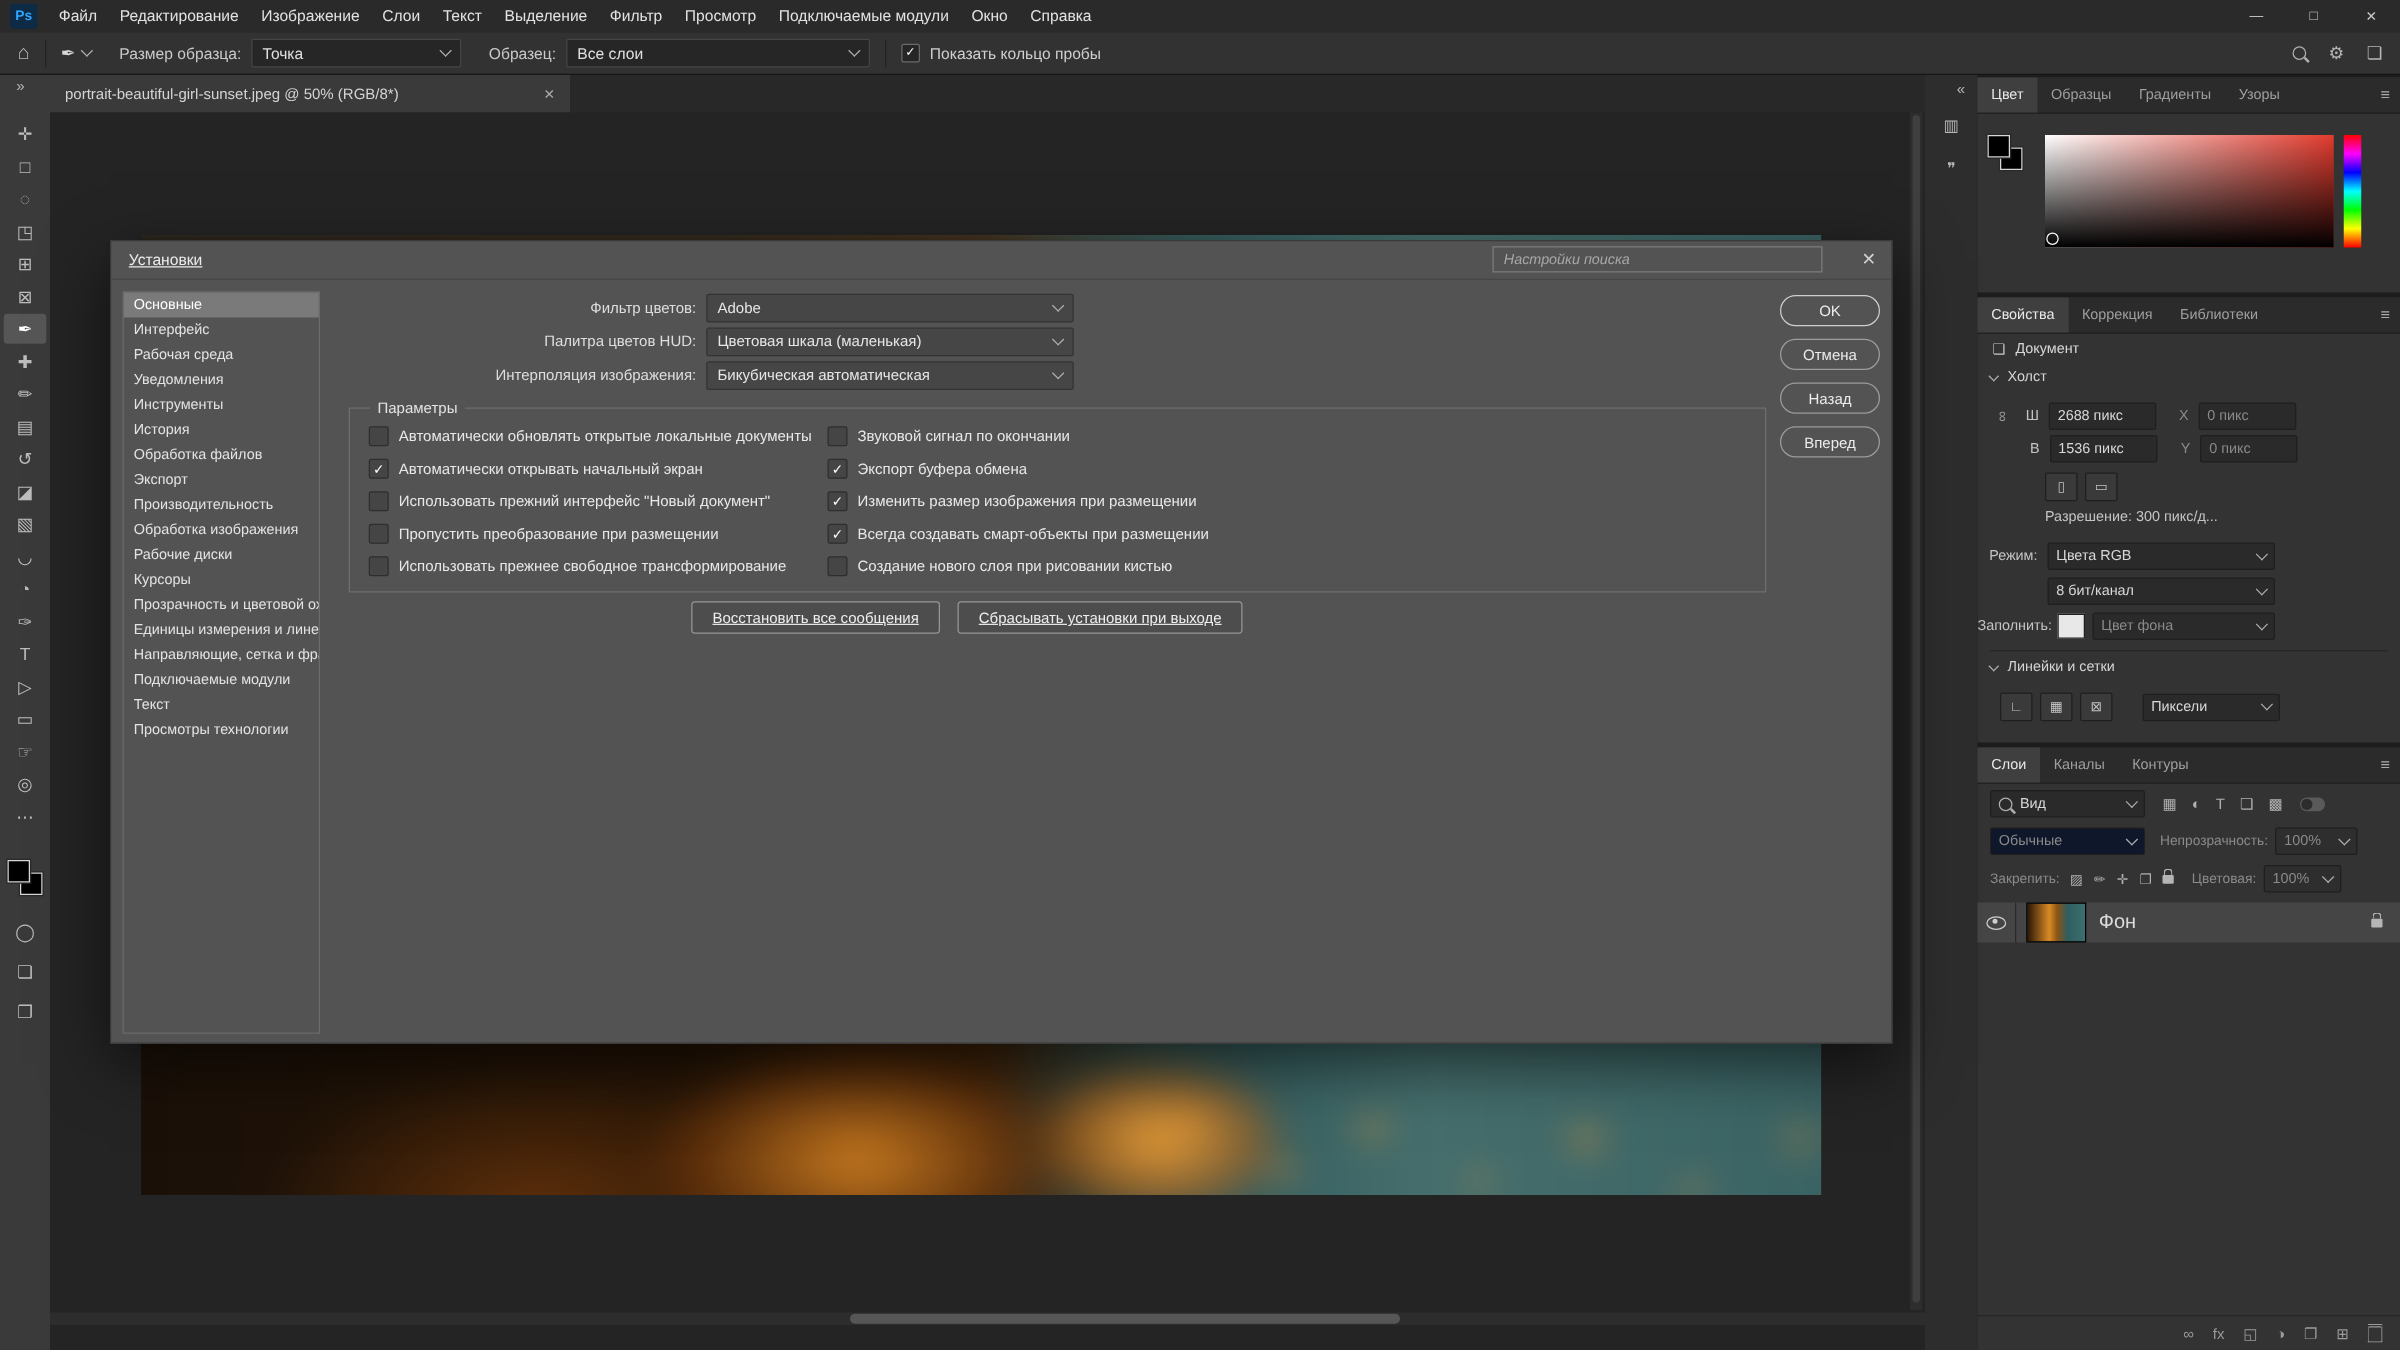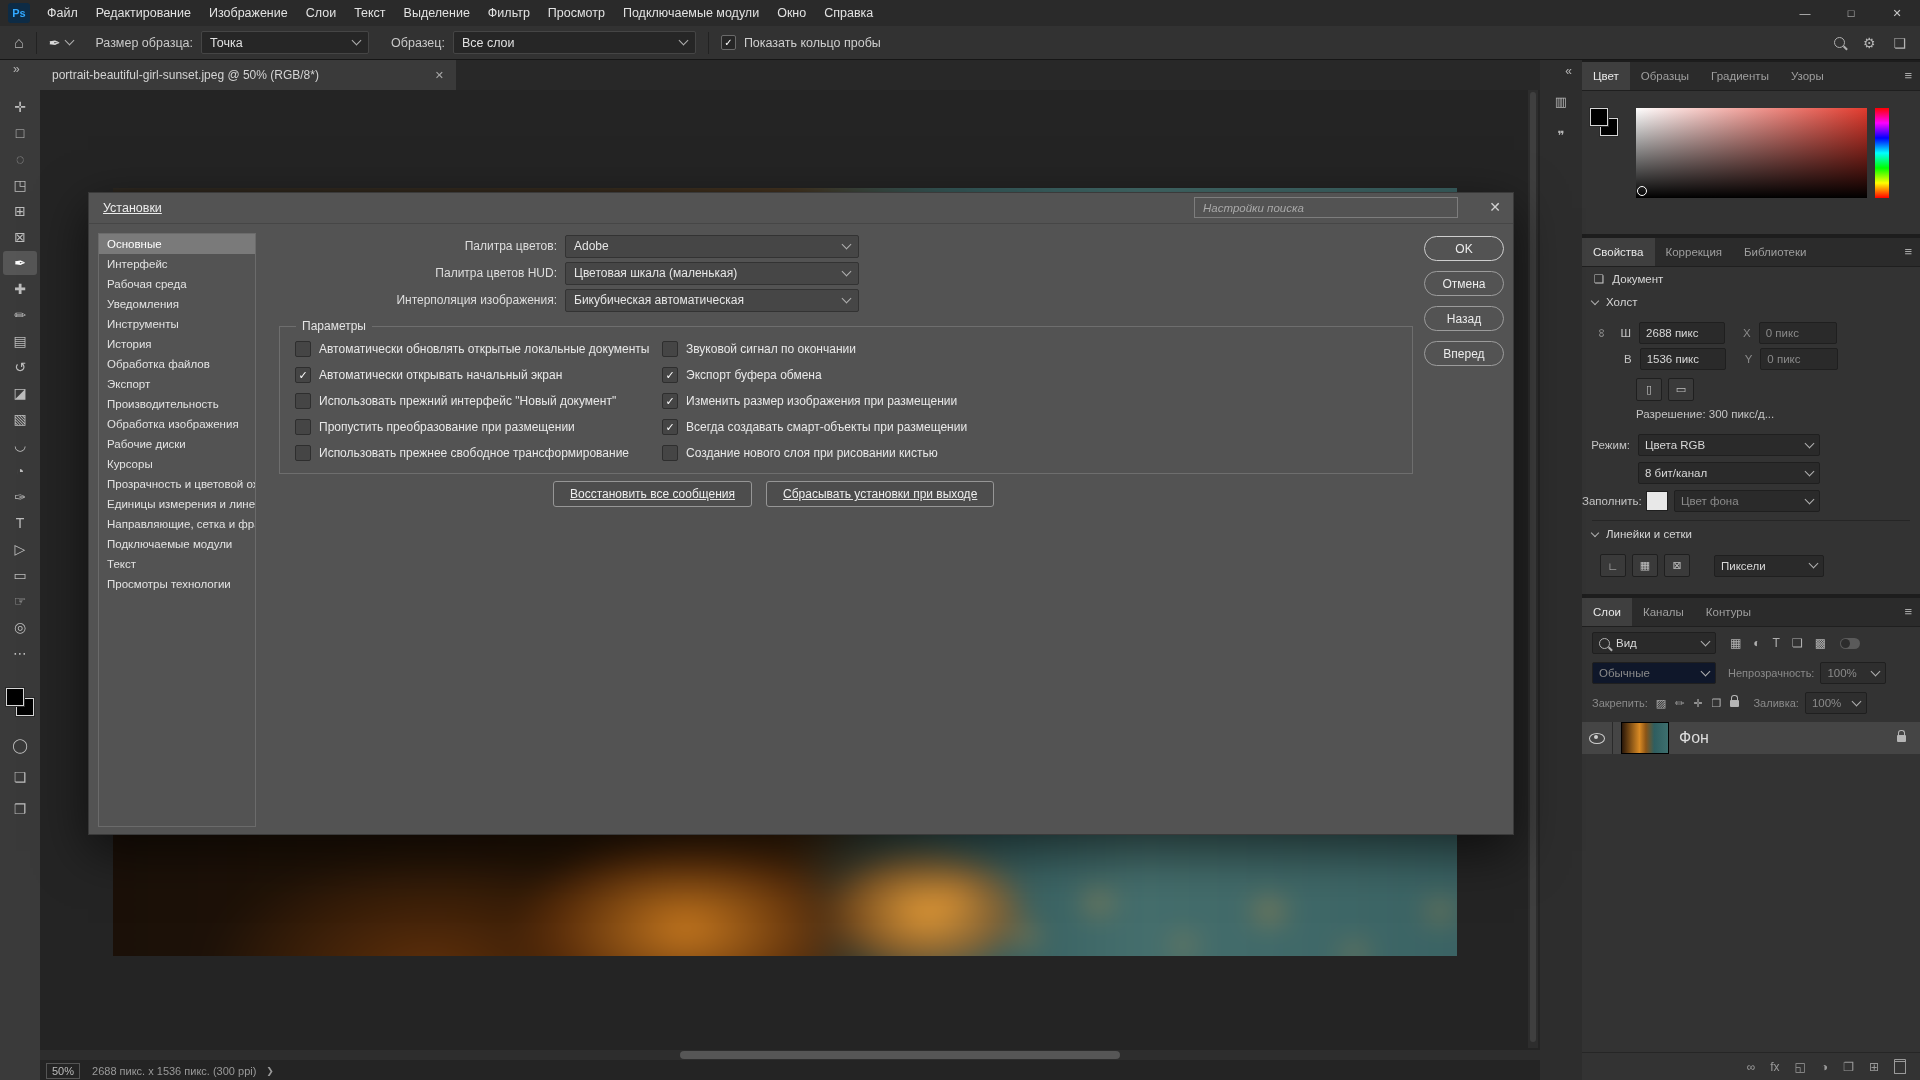--- a/index.html
+++ b/index.html
@@ -320,25 +320,20 @@
   <div class="photo">
       <div class="photo-inner"></div>
     </div>
 
   <div class="hscroll">
       <div class="hthumb"></div>
     </div>
   <div class="vscroll">
       <div class="vthumb"></div>
     </div>
-  <div class="statusbar">
-    <span class="zoom-box">50%</span>
-    <span class="doc-info">2688 пикс. x 1536 пикс. (300 ppi)</span>
-    <span class="sb-chev">❯</span>
-  </div>
 
   <div class="dialog">
     <div class="dlg-title">
       <span class="t">Установки</span>
       <input class="dlg-search" placeholder="Настройки поиска" style="">
       <span class="dlg-close">✕</span>
     </div>
 
     <div class="dlg-sidebar">
       <div class="side-item selected"><span>Основные</span></div>
@@ -356,21 +351,21 @@
         <div class="side-item"><span>Прозрачность и цветовой охват</span></div>
         <div class="side-item"><span>Единицы измерения и линейки</span></div>
         <div class="side-item"><span>Направляющие, сетка и фрагменты</span></div>
         <div class="side-item"><span>Подключаемые модули</span></div>
         <div class="side-item"><span>Текст</span></div>
         <div class="side-item"><span>Просмотры технологии</span></div>
     </div>
 
     <div class="dlg-fields">
       <div class="f-row">
-          <span class="f-label">Палитра цветов:</span>
+          <span class="f-label">Фильтр цветов:</span>
           <div class="dd">
             <span>Adobe</span>
             <span class="chev"></span>
           </div>
         </div>
         <div class="f-row">
           <span class="f-label">Палитра цветов HUD:</span>
           <div class="dd">
             <span>Цветовая шкала (маленькая)</span>
             <span class="chev"></span>
@@ -627,21 +622,21 @@
       </div>
       <div class="prow" style="top:94px;left:10px;">
         <span class="dim" style="font-size:11px;">Закрепить:</span>
         <span style="display:inline-flex;gap:9px;margin-left:8px;color:#b0b0b0;font-size:11px;">
           <span>▨</span>
             <span>✏</span>
             <span>✛</span>
             <span>❐</span>
         </span>
         <span class="lockico" style="margin-left:9px;"></span>
-        <span class="dim" style="margin-left:14px;font-size:11px;">Заливка:</span>
+        <span class="dim" style="margin-left:14px;font-size:11px;">Цветовая:</span>
         <div class="pfield" style="width:48px;margin-left:6px;background:#2e2e2e;">
           <span class="dim">100%</span>
             <span class="chev"></span>
         </div>
       </div>
       <div class="layer-row">
         <div class="eye-col">
             <span class="eye"></span>
           </div>
         <div class="thumb"></div>

